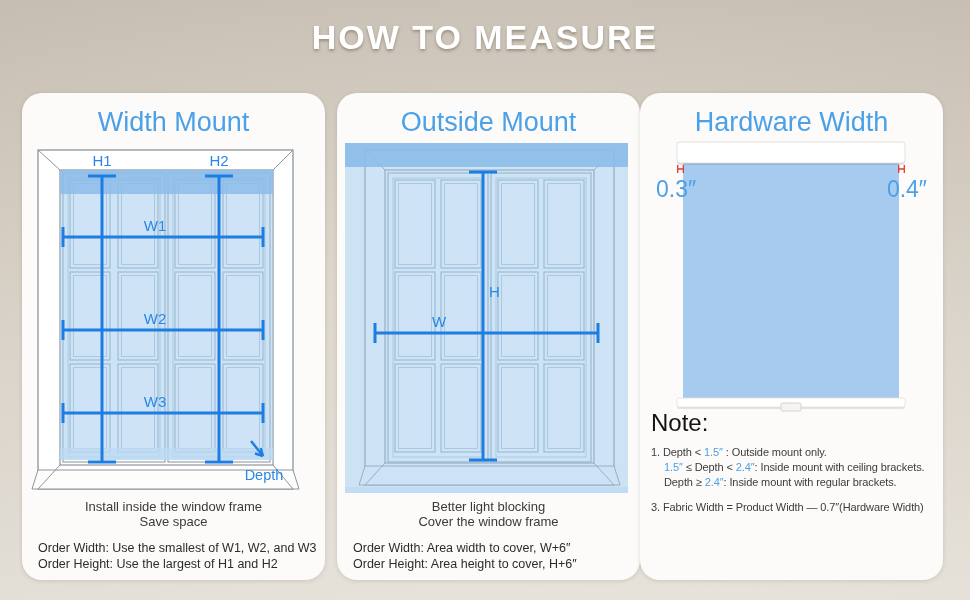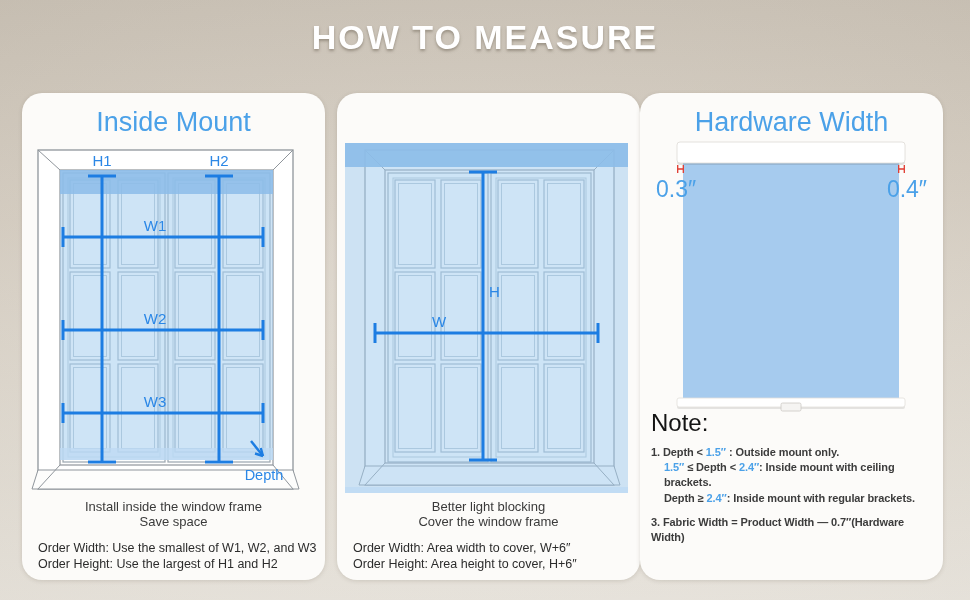--- a/index.html
+++ b/index.html
@@ -30,35 +30,35 @@
     font-size:13px;line-height:1.18;color:#3a3a3a;
   }
   .order-lines{
     position:absolute;top:448px;left:16px;width:100%;text-align:left;
     font-size:12.5px;line-height:1.25;color:#2c2c2c;
   }
   .note{
     position:absolute;top:316px;left:11px;right:7px;color:#3c3c3c;
   }
   .note-heading{font-size:24px;color:#141414;font-weight:500;margin:0 0 8px 0;}
-  .n-item{font-size:11px;line-height:1.38;margin-bottom:9px;letter-spacing:-0.1px;font-weight:bold;}
+  .n-item{font-size:11px;line-height:1.38;margin-bottom:9px;letter-spacing:-0.1px;}
   .ind{padding-left:13px;}
   .ind2{padding-left:10px;}
   .blue{color:#4ba1e8;}
   svg text{font-family:"Liberation Sans","DejaVu Sans",sans-serif;}
 </style>
 </head>
 <body>
 
 <div class="stage">
 
   <div class="page-title">HOW TO MEASURE</div>
 
   <div class="panel" style="left:22px;">
-    <div class="panel-title">Inside Mount</div>
+    <div class="panel-title">Width Mount</div>
 
     <svg class="diagram" style="top:55px;" width="303" height="352" viewBox="0 0 303 352">
       <defs>
         <g id="pane-a">
           <rect x="0" y="0" width="40" height="88" fill="rgba(255,255,255,0.45)" stroke="#9fb0bd" stroke-width="1.2"></rect>
           <rect x="3.5" y="3.5" width="33" height="81" fill="none" stroke="#b9c6d0" stroke-width="1"></rect>
         </g>
       </defs>
 
       <g>
@@ -133,20 +133,21 @@
       <div>Install inside the window frame</div>
       <div>Save space</div>
     </div>
     <div class="order-lines">
       <div>Order Width: Use the smallest of W1, W2, and W3</div>
       <div>Order Height: Use the largest of H1 and H2</div>
     </div>
   </div>
 
   <div class="panel" style="left:337px;">
+    <div class="panel-title">Outside Mount</div>
 
     <svg class="diagram" style="top:47px;" width="303" height="358" viewBox="0 0 303 358">
       <defs>
         <g id="pane-b">
           <rect x="0" y="0" width="40" height="88" fill="rgba(255,255,255,0.45)" stroke="#9fb0bd" stroke-width="1.2"></rect>
           <rect x="3.5" y="3.5" width="33" height="81" fill="none" stroke="#b9c6d0" stroke-width="1"></rect>
         </g>
       </defs>
 
       <g>

